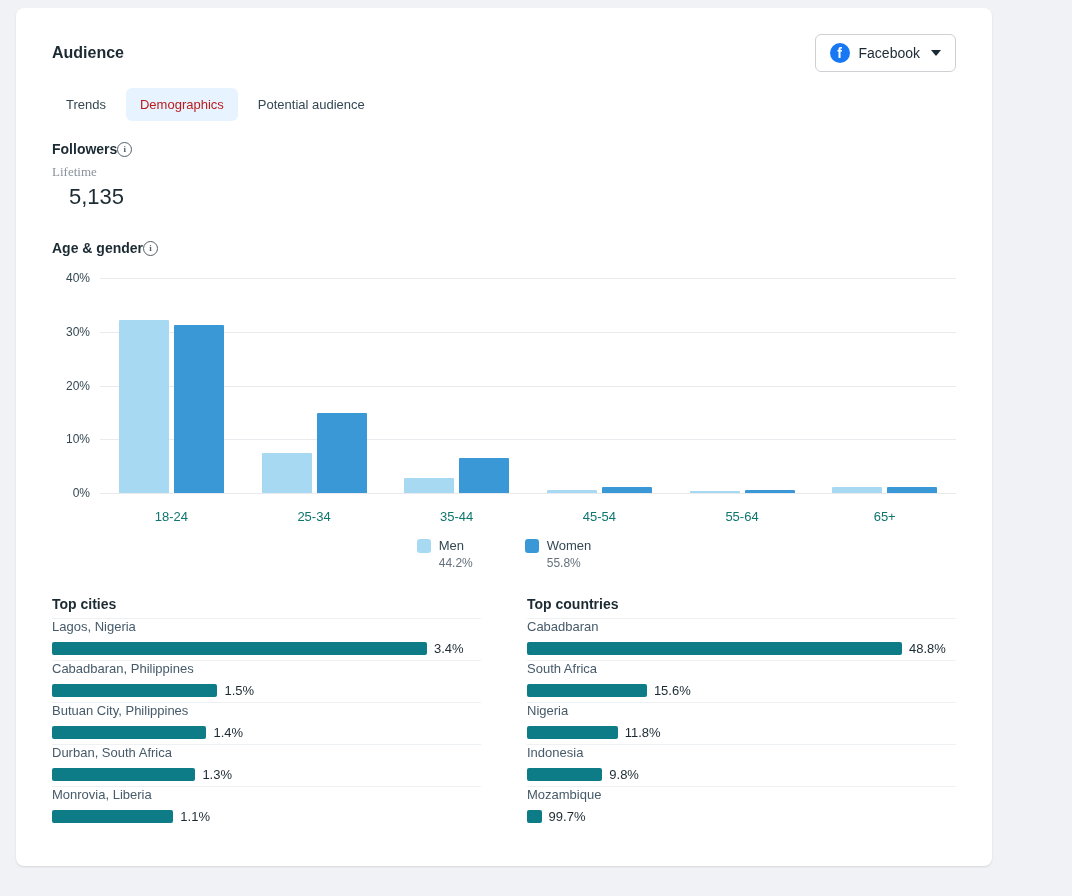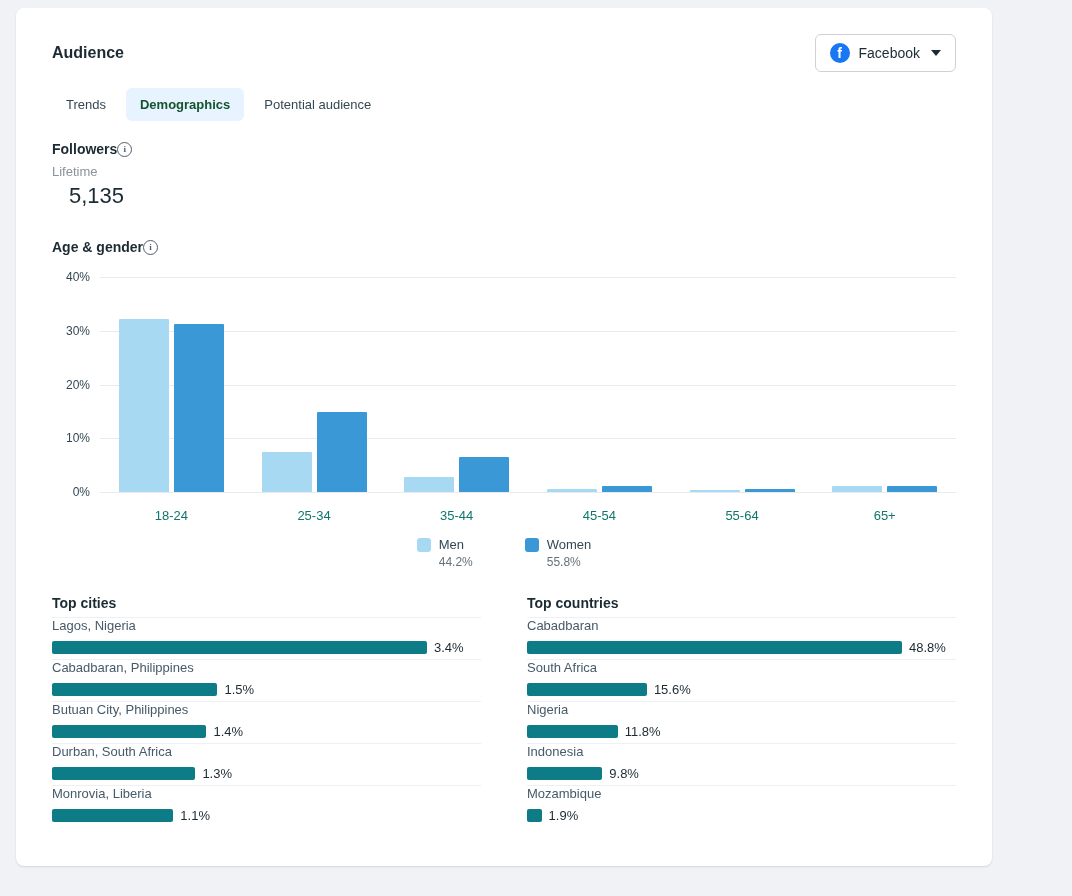--- a/index.html
+++ b/index.html
@@ -10,27 +10,27 @@
   .page-title{font-size:16px;font-weight:bold;}
   .platform-btn{display:flex;align-items:center;gap:9px;background:#fff;border:1px solid #ced0d4;
     border-radius:6px;padding:8px 14px;font-size:14px;color:#1c2b33;cursor:pointer;font-family:inherit;}
   .fb-logo{width:20px;height:20px;border-radius:50%;background:#1877f2;color:#fff;font-weight:bold;
     display:flex;align-items:center;justify-content:center;font-size:14px;line-height:1;}
   .caret{width:0;height:0;border-left:5px solid transparent;border-right:5px solid transparent;
     border-top:6px solid #1c2b33;margin-left:2px;}
   .tabs{display:flex;gap:6px;margin-top:16px;}
   .tab{border:none;background:transparent;padding:9px 14px;font-size:13px;color:#344854;
     border-radius:6px;cursor:pointer;font-family:inherit;}
-  .tab.active{background:#e7f3ff;color:#14532d;font-weight:bold;}
+  .tab.active{background:#e7f3ff;color:#b91c1c;font-weight:normal;}
   .sec-heading{display:flex;align-items:center;gap:0;font-weight:bold;font-size:14px;color:#1c2b33;}
   .info-icon{width:13px;height:13px;border:1px solid #52606b;border-radius:50%;color:#52606b;
     font-size:9px;font-weight:bold;display:inline-flex;align-items:center;justify-content:center;
     font-family:"Liberation Serif",serif;cursor:pointer;}
   .followers{margin-top:20px;}
-  .period{color:#8a939b;font-size:13px;margin-top:7px;}
+  .period{color:#8a939b;font-size:13px;margin-top:7px;font-family:Liberation Serif, serif;}
   .count{font-size:22px;color:#1c2b33;margin-top:4px;margin-left:17px;}
   .age-heading{margin-top:30px;}
   .chart{margin-top:22px;}
   .chart-area{position:relative;height:215px;margin-left:48px;text-decoration:underline;}
   .gridline{position:absolute;left:0;right:0;height:1px;background:#e8eaee;}
   .ylabel{position:absolute;left:-48px;width:38px;text-align:right;font-size:12px;color:#344854;
     transform:translateY(-50%);}
   .groups{position:absolute;left:0;right:0;top:0;bottom:0;display:flex;}
   .group{flex:1;display:flex;align-items:flex-end;justify-content:center;gap:5px;}
   .bar{width:50px;border-radius:1px 1px 0 0;}
@@ -217,20 +217,20 @@
             <div class="hbar-label">Indonesia</div>
             <div class="hbar-row">
               <div class="hbar" style="background: rgb(14, 124, 135); width: calc(20.082% - 10.8443px);"></div>
               <div class="hbar-value">9.8%</div>
             </div>
           </div>
           <div class="hbar-item">
             <div class="hbar-label">Mozambique</div>
             <div class="hbar-row">
               <div class="hbar" style="background: rgb(14, 124, 135); width: calc(3.89344% - 2.10246px);"></div>
-              <div class="hbar-value">1.9%</div>
+              <div class="hbar-value">99.7%</div>
             </div>
           </div>
         </div>
     </div>
   </div>
 
 </div>
 
 </body></html>

